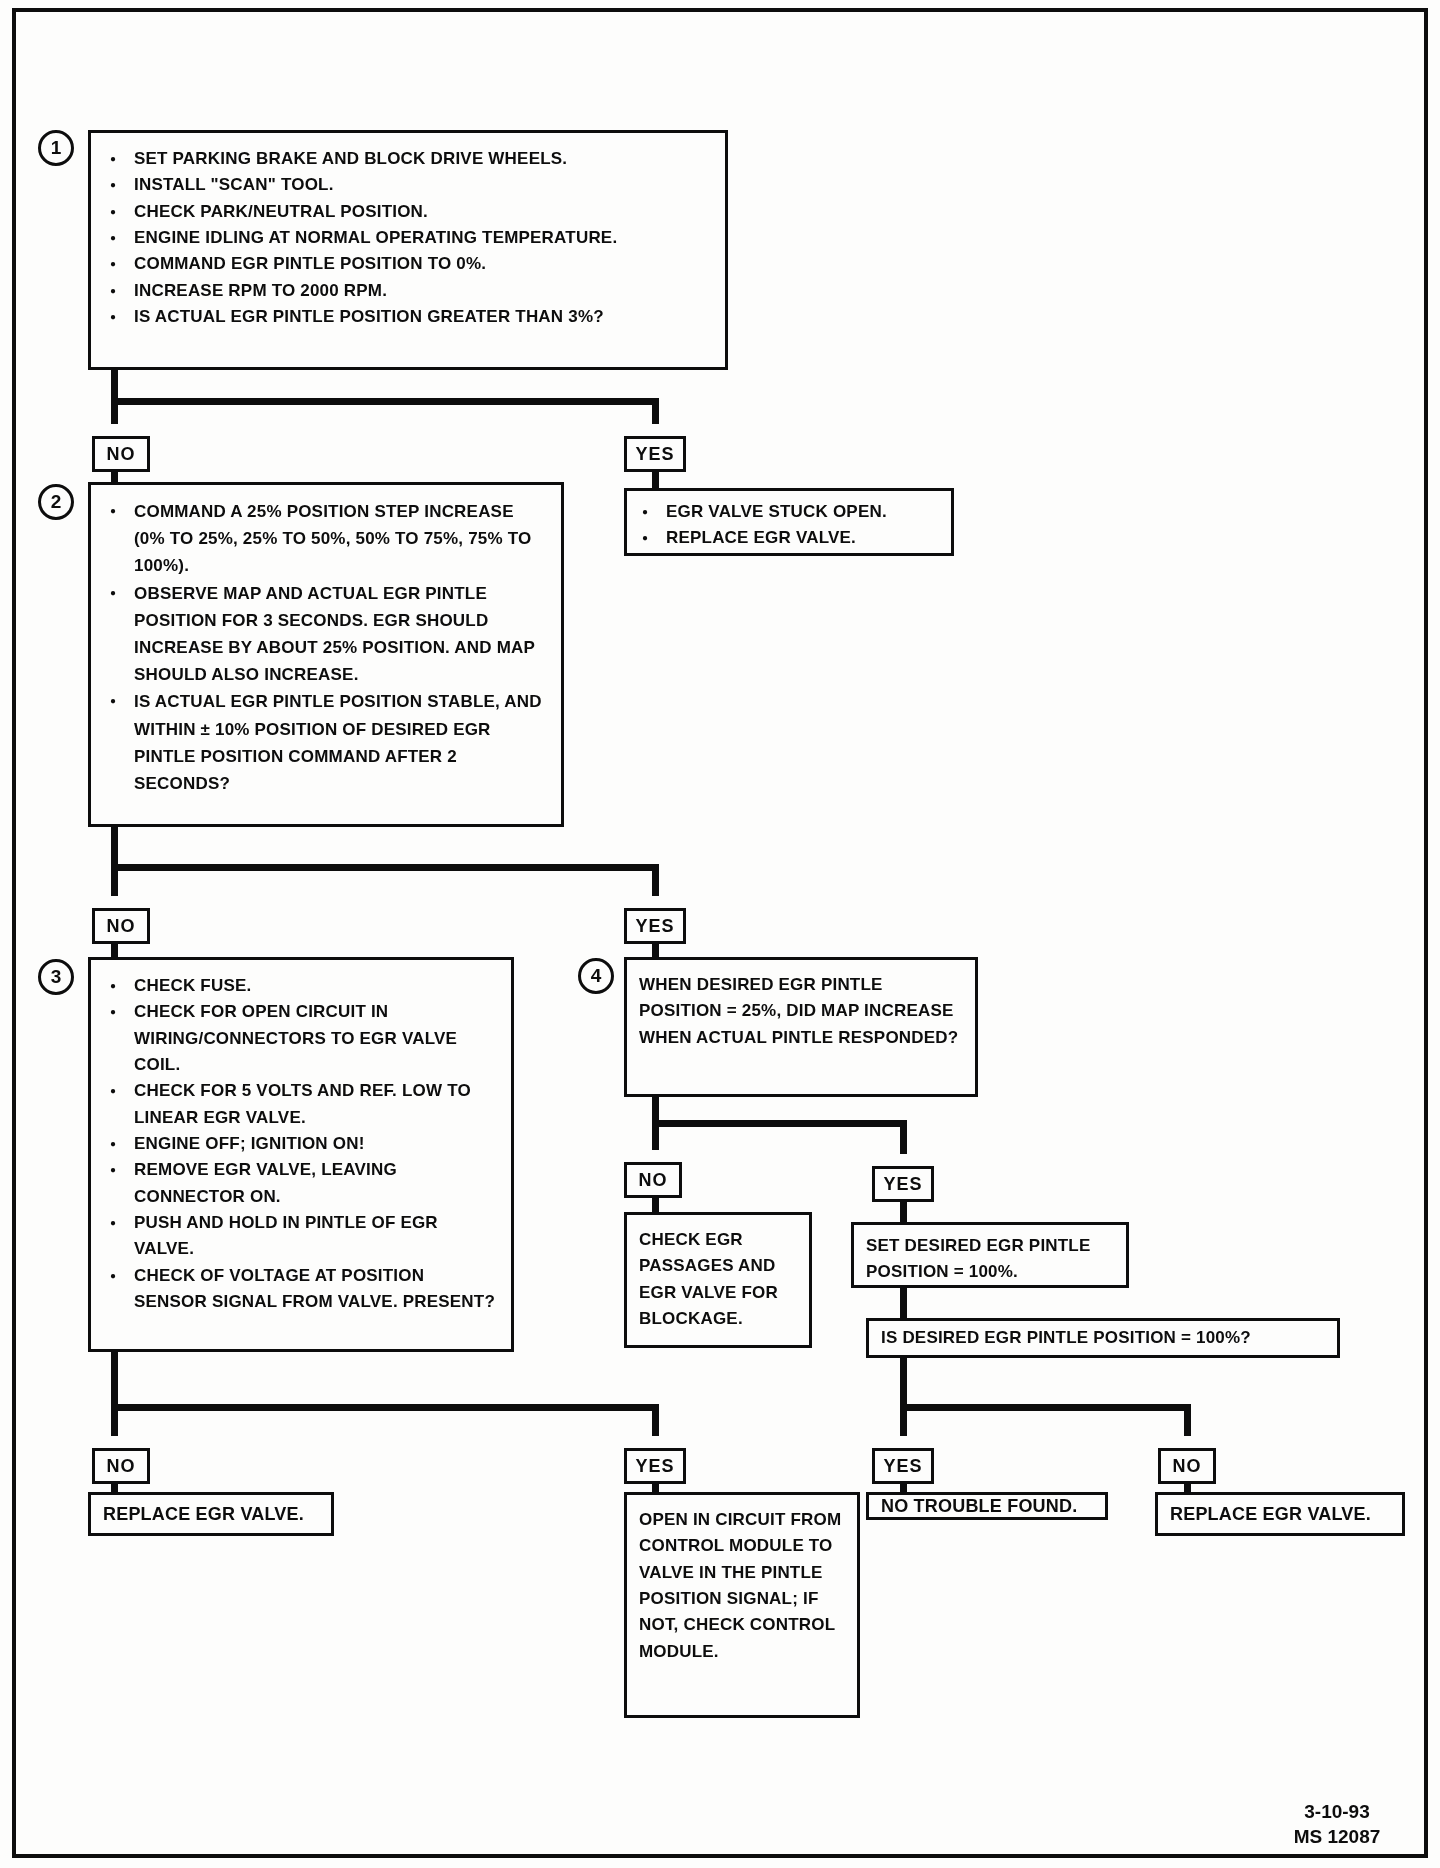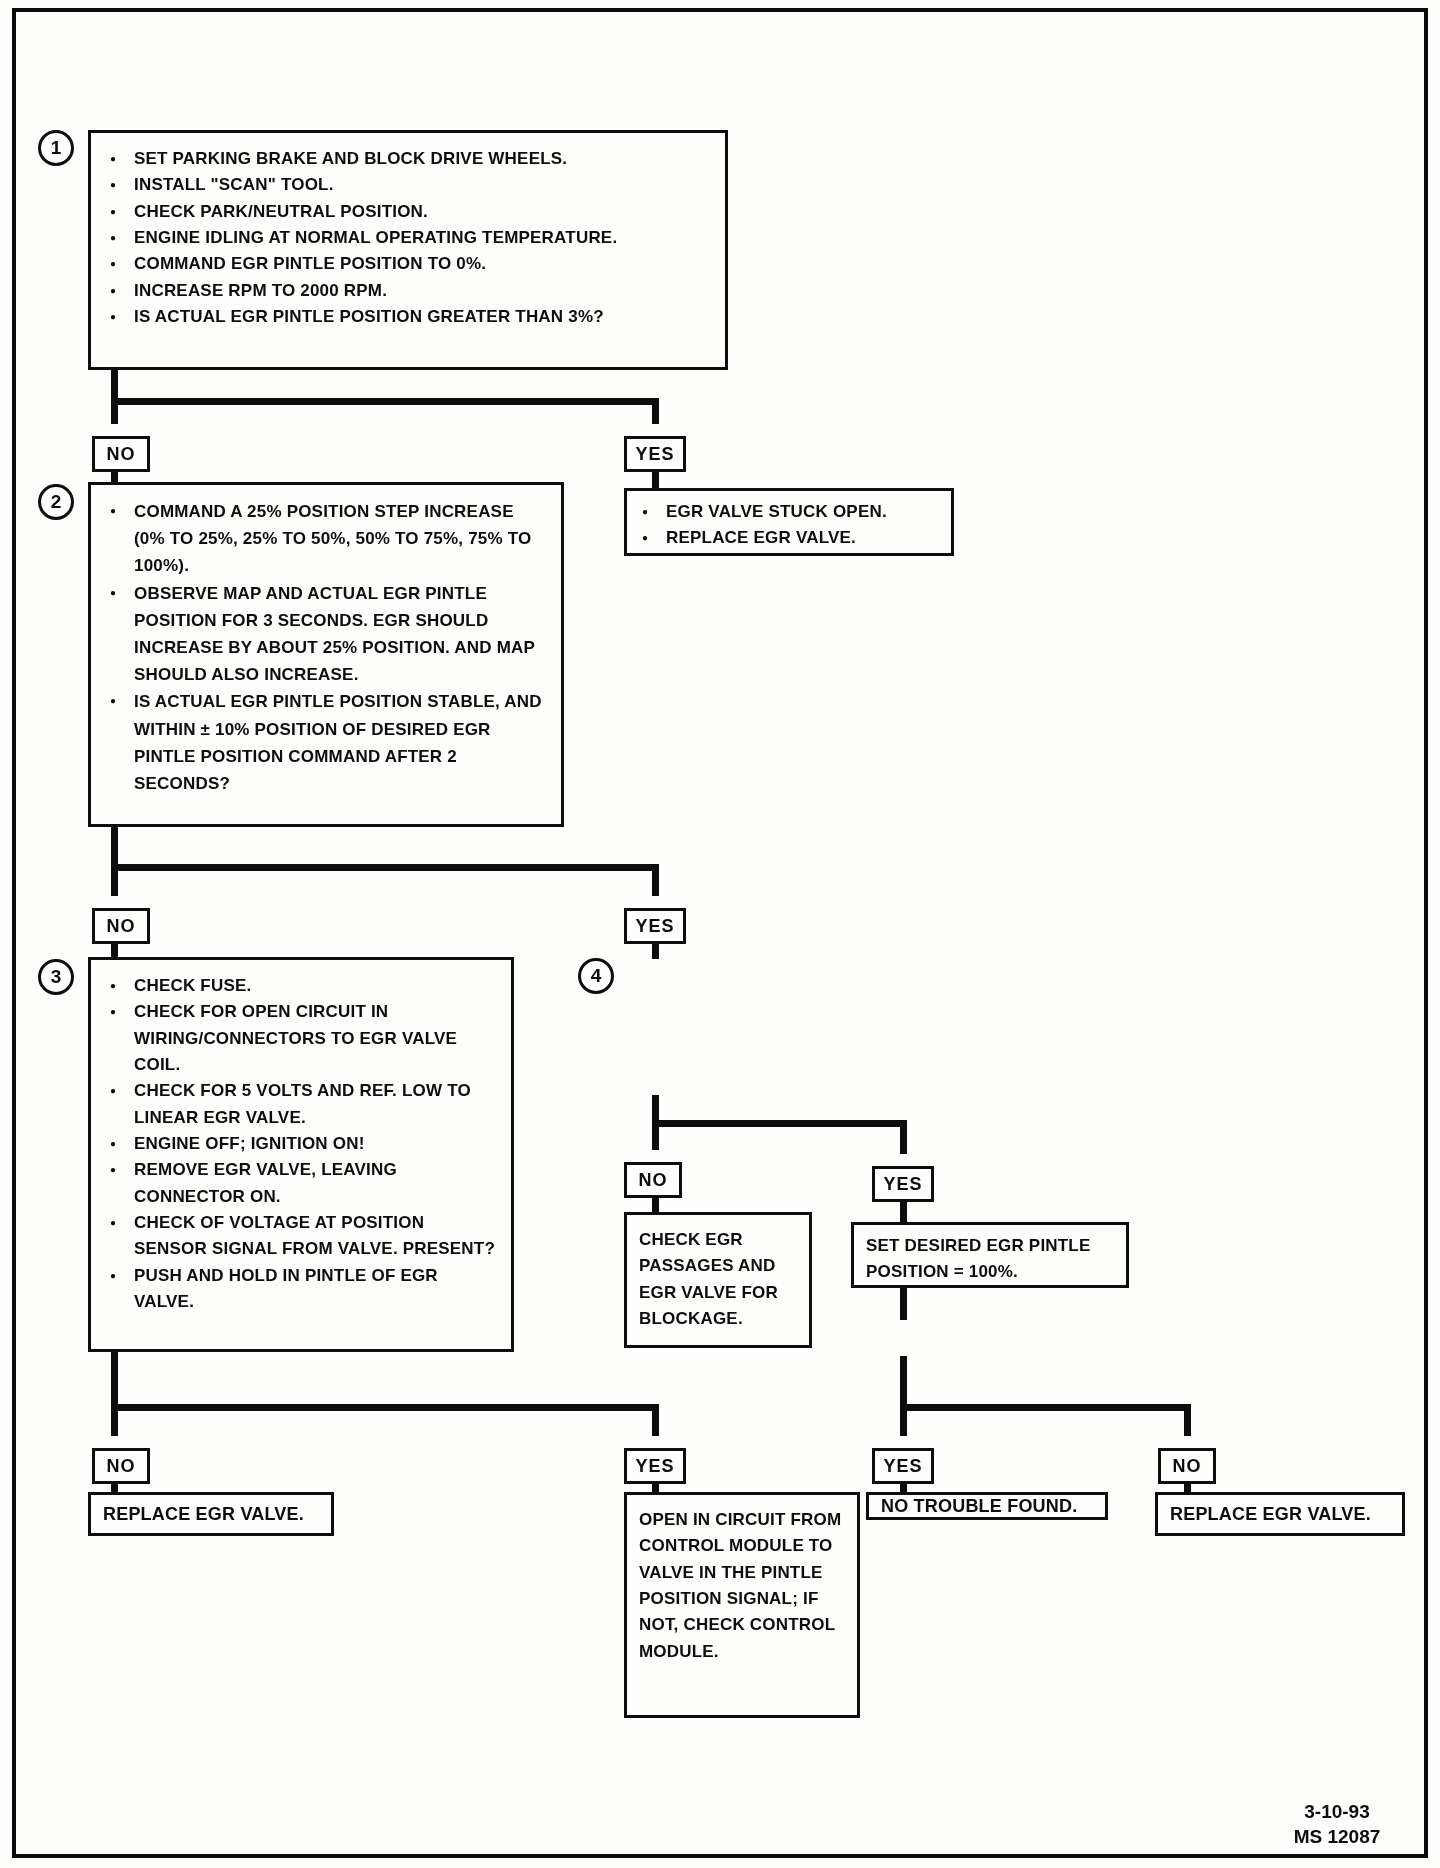--- a/index.html
+++ b/index.html
@@ -94,39 +94,41 @@
   <div class="dlabel" style="left:624px;top:894px;width:62px;height:36px">YES</div>
 
   <div class="circ" style="left:38px;top:959px">3</div>
   <div class="box step-box" style="left:88px;top:957px;width:426px;height:395px">
     <ul class="bullets">
       <li>CHECK FUSE.</li>
       <li>CHECK FOR OPEN CIRCUIT IN WIRING/CONNECTORS TO EGR VALVE COIL.</li>
       <li>CHECK FOR 5 VOLTS AND REF. LOW TO LINEAR EGR VALVE.</li>
       <li>ENGINE OFF; IGNITION ON!</li>
       <li>REMOVE EGR VALVE, LEAVING CONNECTOR ON.</li>
+      <li>PUSH AND HOLD IN PINTLE OF EGR VALVE.</li>
       <li>CHECK OF VOLTAGE AT POSITION SENSOR SIGNAL FROM VALVE. PRESENT?</li>
-      <li>PUSH AND HOLD IN PINTLE OF EGR VALVE.</li>
     </ul>
   </div>
 
   <div class="circ" style="left:578px;top:958px">4</div>
+  <div class="box plain" style="left:624px;top:957px;width:354px;height:140px">WHEN DESIRED EGR PINTLE POSITION = 25%, DID MAP INCREASE WHEN ACTUAL PINTLE RESPONDED?</div>
 
   <div class="conn" style="left:652px;top:1095px;width:7px;height:55px"></div>
   <div class="conn" style="left:652px;top:1120px;width:255px;height:7px"></div>
   <div class="conn" style="left:900px;top:1120px;width:7px;height:34px"></div>
   <div class="conn" style="left:652px;top:1182px;width:7px;height:32px"></div>
   <div class="conn" style="left:900px;top:1186px;width:7px;height:38px"></div>
   <div class="conn" style="left:900px;top:1286px;width:7px;height:34px"></div>
 
   <div class="dlabel" style="left:624px;top:1148px;width:58px;height:36px">NO</div>
   <div class="dlabel" style="left:872px;top:1152px;width:62px;height:36px">YES</div>
 
   <div class="box plain" style="left:624px;top:1212px;width:188px;height:136px">CHECK EGR PASSAGES AND EGR VALVE FOR BLOCKAGE.</div>
   <div class="box plain" style="left:851px;top:1222px;width:278px;height:66px;padding:8px 12px">SET DESIRED EGR PINTLE POSITION = 100%.</div>
+  <div class="box single" style="left:866px;top:1318px;width:474px;height:40px;font-size:17px">IS DESIRED EGR PINTLE POSITION = 100%?</div>
 
   <div class="conn" style="left:900px;top:1356px;width:7px;height:80px"></div>
   <div class="conn" style="left:900px;top:1404px;width:291px;height:7px"></div>
   <div class="conn" style="left:1184px;top:1404px;width:7px;height:32px"></div>
   <div class="conn" style="left:900px;top:1468px;width:7px;height:26px"></div>
   <div class="conn" style="left:1184px;top:1468px;width:7px;height:26px"></div>
 
   <div class="dlabel" style="left:872px;top:1434px;width:62px;height:36px">YES</div>
   <div class="dlabel" style="left:1158px;top:1434px;width:58px;height:36px">NO</div>
 

